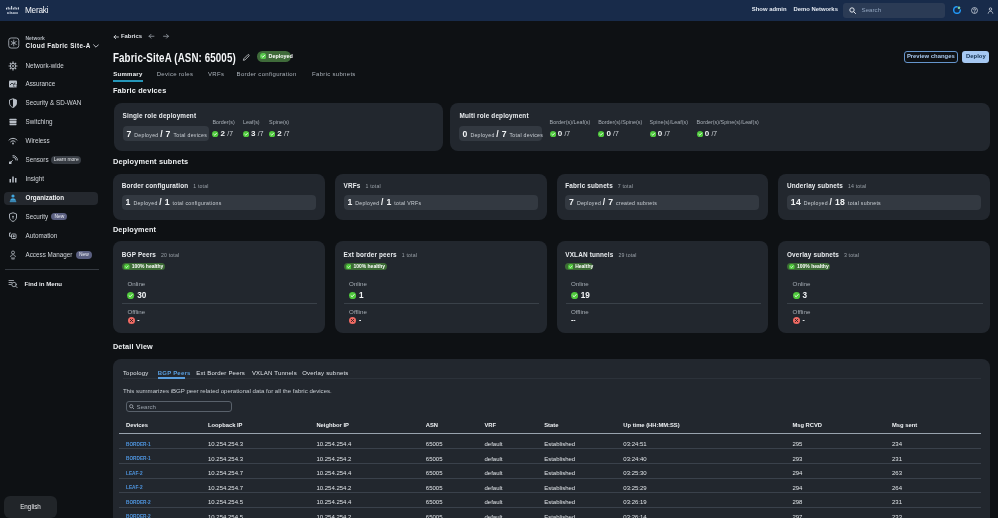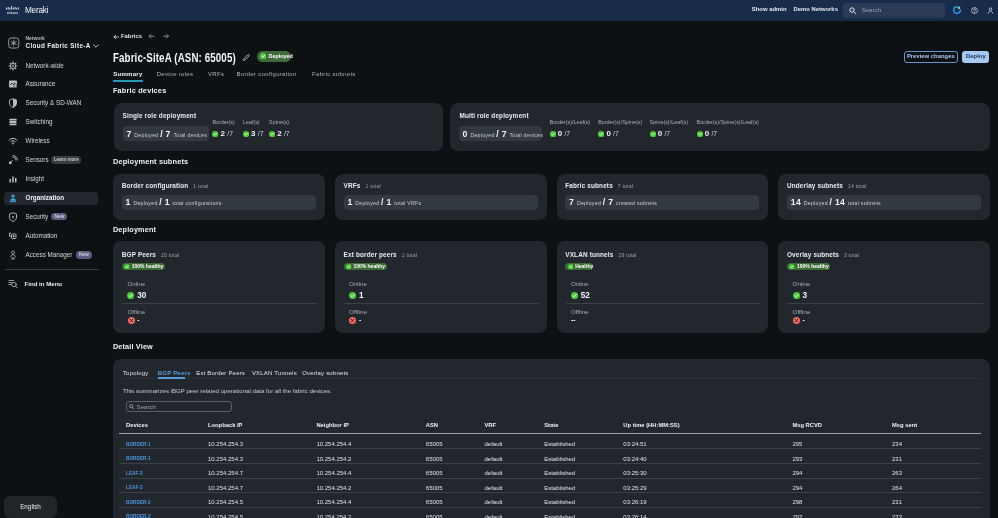--- a/index.html
+++ b/index.html
@@ -254,21 +254,21 @@
 <div class="txt" style="left:343.6px;top:182.6px;font-size:6.4px;font-weight:700;color:#e9ecef;line-height:6.4px;letter-spacing:0.15px;">VRFs<span style="font-size:5.2px;font-weight:400;color:#9aa1a8;margin-left:5px;">1 total</span></div>
 <div class="pill" style="left:343.55px;top:194.6px;width:194.1px;height:15px;"></div>
 <div class="txt" style="left:347.4px;top:198.0px;font-size:8.7px;line-height:8.7px;letter-spacing:0.28px;"><span style="font-size:8.7px;font-weight:700;color:#f2f4f6;">1 </span><span style="font-size:5.2px;color:#c9ced4;">Deployed </span><span style="font-size:8.7px;font-weight:700;color:#f2f4f6;">/ 1 </span><span style="font-size:5.2px;color:#c9ced4;">total VRFs</span></div>
 <div class="card" style="left:556.5px;top:173.5px;width:211.75px;height:46.3px;"></div>
 <div class="txt" style="left:565.3px;top:182.6px;font-size:6.4px;font-weight:700;color:#e9ecef;line-height:6.4px;letter-spacing:0.15px;">Fabric subnets<span style="font-size:5.2px;font-weight:400;color:#9aa1a8;margin-left:5px;">7 total</span></div>
 <div class="pill" style="left:565.3px;top:194.6px;width:194.1px;height:15px;"></div>
 <div class="txt" style="left:569.1px;top:198.0px;font-size:8.7px;line-height:8.7px;letter-spacing:0.28px;"><span style="font-size:8.7px;font-weight:700;color:#f2f4f6;">7 </span><span style="font-size:5.2px;color:#c9ced4;">Deployed </span><span style="font-size:8.7px;font-weight:700;color:#f2f4f6;">/ 7 </span><span style="font-size:5.2px;color:#c9ced4;">created subnets</span></div>
 <div class="card" style="left:778.25px;top:173.5px;width:211.75px;height:46.3px;"></div>
 <div class="txt" style="left:787.0px;top:182.6px;font-size:6.4px;font-weight:700;color:#e9ecef;line-height:6.4px;letter-spacing:0.15px;">Underlay subnets<span style="font-size:5.2px;font-weight:400;color:#9aa1a8;margin-left:5px;">14 total</span></div>
 <div class="pill" style="left:787.05px;top:194.6px;width:194.1px;height:15px;"></div>
-<div class="txt" style="left:790.8px;top:198.0px;font-size:8.7px;line-height:8.7px;letter-spacing:0.28px;"><span style="font-size:8.7px;font-weight:700;color:#f2f4f6;">14 </span><span style="font-size:5.2px;color:#c9ced4;">Deployed </span><span style="font-size:8.7px;font-weight:700;color:#f2f4f6;">/ 14 </span><span style="font-size:5.2px;color:#c9ced4;">total subnets</span></div>
+<div class="txt" style="left:790.8px;top:198.0px;font-size:8.7px;line-height:8.7px;letter-spacing:0.28px;"><span style="font-size:8.7px;font-weight:700;color:#f2f4f6;">14 </span><span style="font-size:5.2px;color:#c9ced4;">Deployed </span><span style="font-size:8.7px;font-weight:700;color:#f2f4f6;">/ 18 </span><span style="font-size:5.2px;color:#c9ced4;">total subnets</span></div>
 <div class="txt" style="left:112.9px;top:226.2px;font-size:7.3px;font-weight:700;color:#eef1f3;line-height:7.3px;letter-spacing:0.15px;">Deployment</div>
 <div class="card" style="left:113px;top:241.2px;width:211.75px;height:91.8px;"></div>
 <div class="txt" style="left:121.8px;top:251.5px;font-size:6.4px;font-weight:700;color:#e9ecef;line-height:6.4px;letter-spacing:0.15px;">BGP Peers<span style="font-size:5.2px;font-weight:400;color:#9aa1a8;margin-left:5px;">20 total</span></div>
 <div class="abs" style="left:121.8px;top:262.9px;width:43px;height:7.5px;background:#3c6b35;border-radius:3.8px;"></div>
 <svg class="abs" style="left:124.0px;top:263.8px" width="5.7" height="5.7" viewBox="0 0 16 16">
     <circle cx="8" cy="8" r="8" fill="#4fc93c"></circle>
     <path d="M4.5 8.2 L7 10.6 L11.5 5.6" fill="none" stroke="#ffffff" stroke-width="2.0" stroke-linecap="round" stroke-linejoin="round"></path>
   </svg>
 <div class="txt" style="left:131.7px;top:264.2px;font-size:5.0px;font-weight:700;color:#ffffff;line-height:5.0px;">100% healthy</div>
 <div class="txt" style="left:127.4px;top:281.1px;font-size:6.2px;font-weight:400;color:#a7aeb6;line-height:6.2px;">Online</div>
@@ -311,21 +311,21 @@
 <svg class="abs" style="left:567.5px;top:263.8px" width="5.7" height="5.7" viewBox="0 0 16 16">
     <circle cx="8" cy="8" r="8" fill="#4fc93c"></circle>
     <path d="M4.5 8.2 L7 10.6 L11.5 5.6" fill="none" stroke="#ffffff" stroke-width="2.0" stroke-linecap="round" stroke-linejoin="round"></path>
   </svg>
 <div class="txt" style="left:575.2px;top:264.2px;font-size:5.0px;font-weight:700;color:#ffffff;line-height:5.0px;">Healthy</div>
 <div class="txt" style="left:570.9px;top:281.1px;font-size:6.2px;font-weight:400;color:#a7aeb6;line-height:6.2px;">Online</div>
 <svg class="abs" style="left:570.9px;top:291.9px" width="7.2" height="7.2" viewBox="0 0 16 16">
     <circle cx="8" cy="8" r="8" fill="#4fc93c"></circle>
     <path d="M4.5 8.2 L7 10.6 L11.5 5.6" fill="none" stroke="#ffffff" stroke-width="2.0" stroke-linecap="round" stroke-linejoin="round"></path>
   </svg>
-<div class="txt" style="left:580.7px;top:291.5px;font-size:8.2px;font-weight:700;color:#f2f4f6;line-height:8.2px;">52</div>
+<div class="txt" style="left:580.7px;top:291.5px;font-size:8.2px;font-weight:700;color:#f2f4f6;line-height:8.2px;">19</div>
 <div class="abs" style="left:565.5px;top:303.4px;width:195.4px;height:1px;background:#3a4149;"></div>
 <div class="txt" style="left:570.9px;top:309.0px;font-size:6.2px;font-weight:400;color:#a7aeb6;line-height:6.2px;">Offline</div>
 <div class="txt" style="left:571.0px;top:317.0px;font-size:6.8px;font-weight:700;color:#f2f4f6;line-height:6.8px;">--</div>
 <div class="card" style="left:778.25px;top:241.2px;width:211.75px;height:91.8px;"></div>
 <div class="txt" style="left:787.0px;top:251.5px;font-size:6.4px;font-weight:700;color:#e9ecef;line-height:6.4px;letter-spacing:0.15px;">Overlay subnets<span style="font-size:5.2px;font-weight:400;color:#9aa1a8;margin-left:5px;">3 total</span></div>
 <div class="abs" style="left:787.05px;top:262.9px;width:43px;height:7.5px;background:#3c6b35;border-radius:3.8px;"></div>
 <svg class="abs" style="left:789.2px;top:263.8px" width="5.7" height="5.7" viewBox="0 0 16 16">
     <circle cx="8" cy="8" r="8" fill="#4fc93c"></circle>
     <path d="M4.5 8.2 L7 10.6 L11.5 5.6" fill="none" stroke="#ffffff" stroke-width="2.0" stroke-linecap="round" stroke-linejoin="round"></path>
   </svg>

